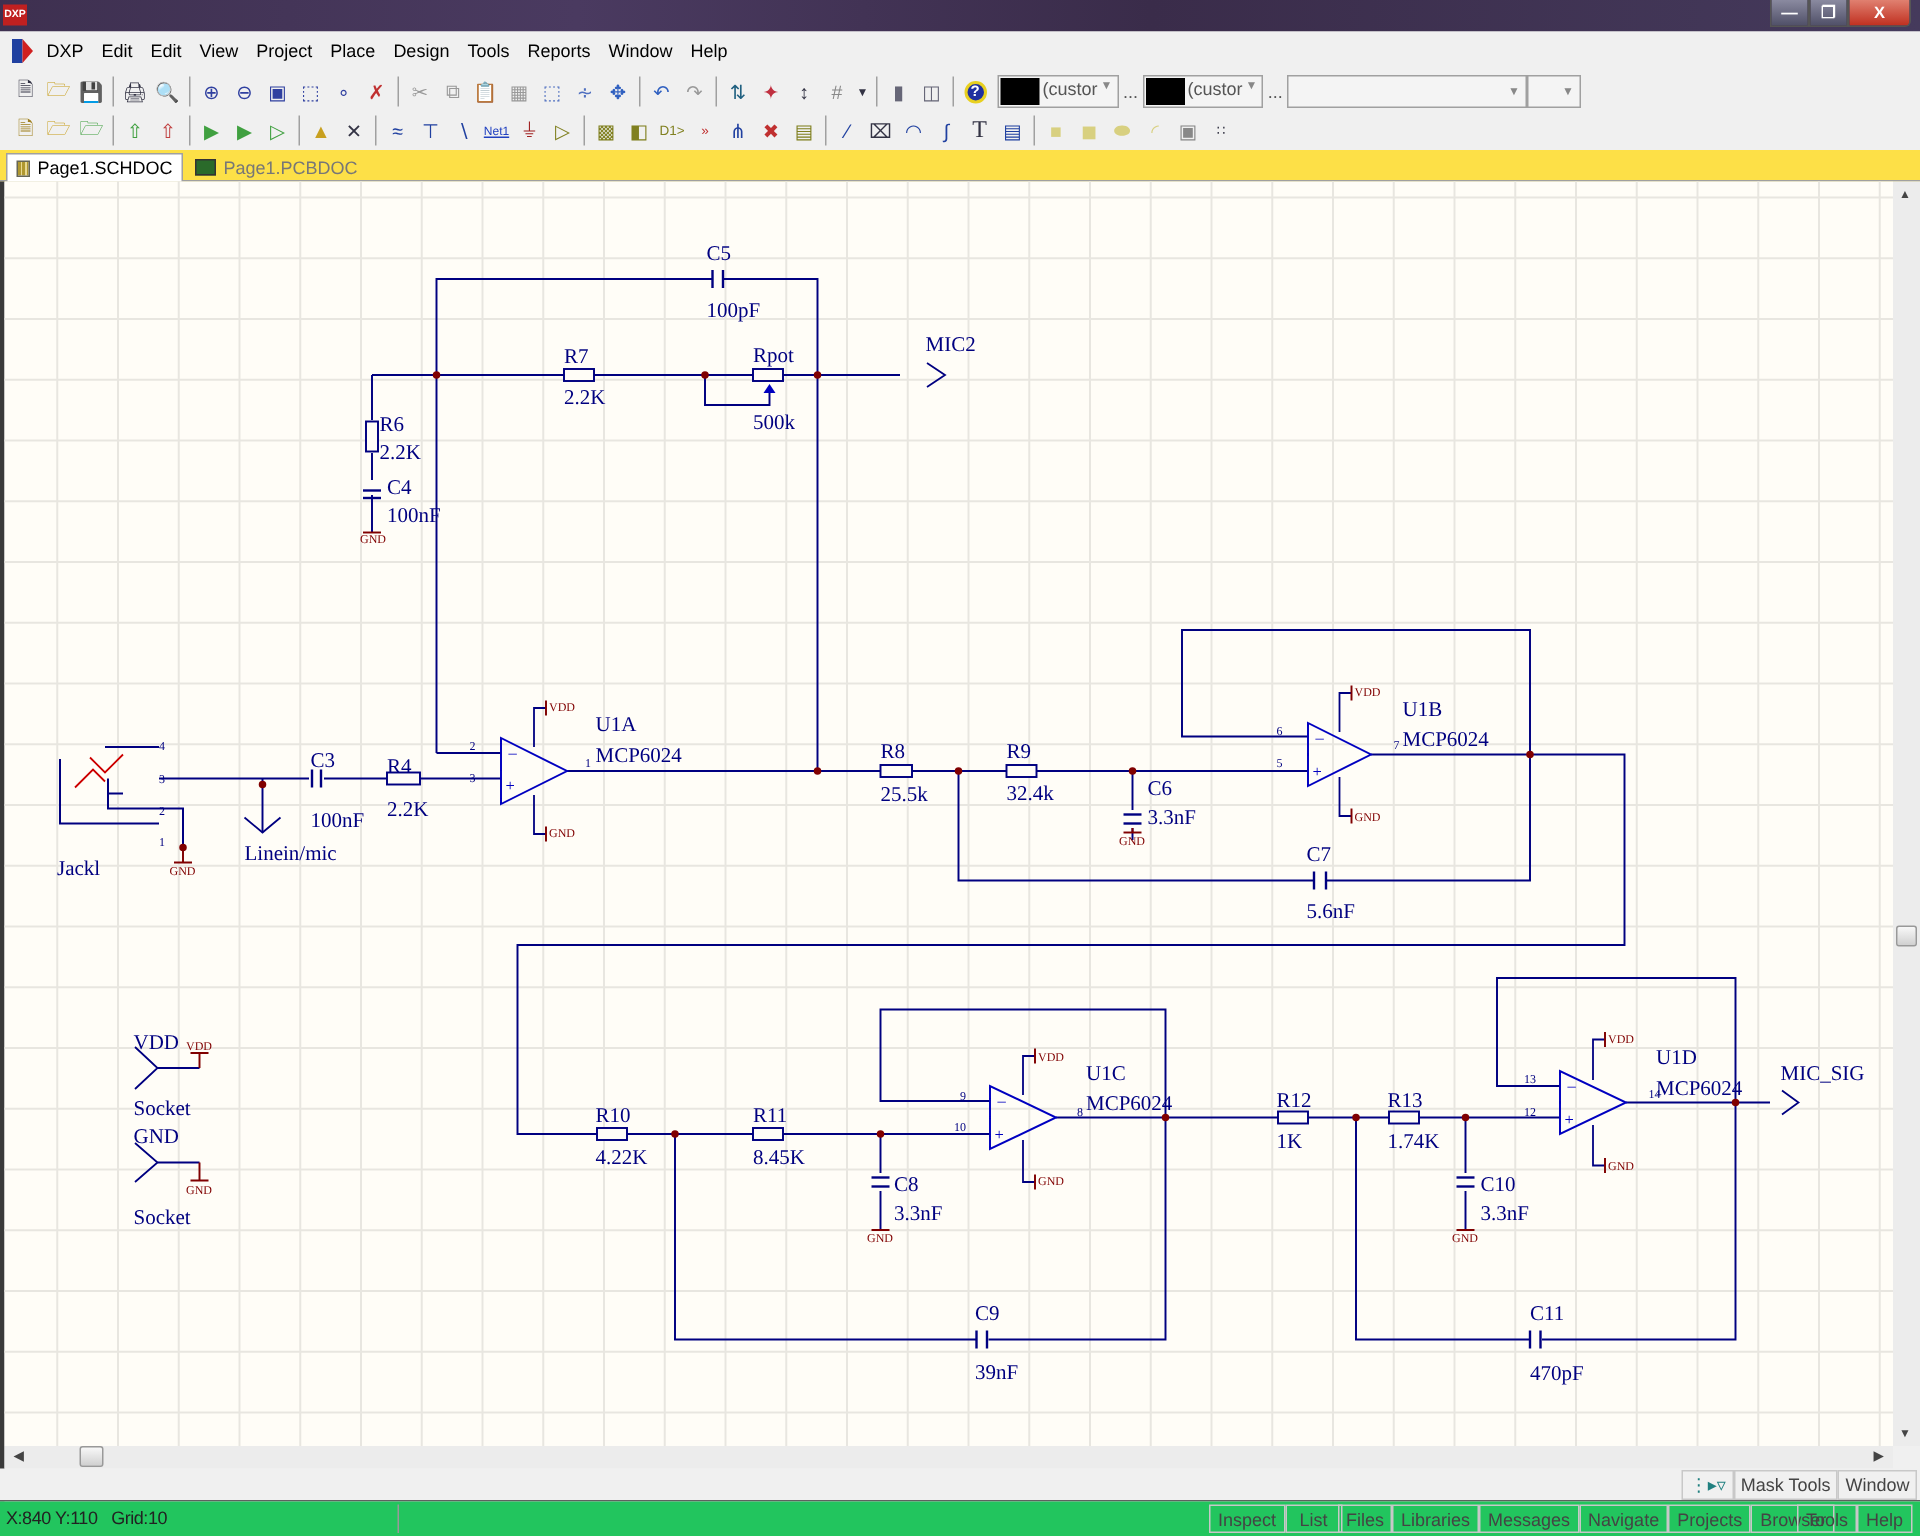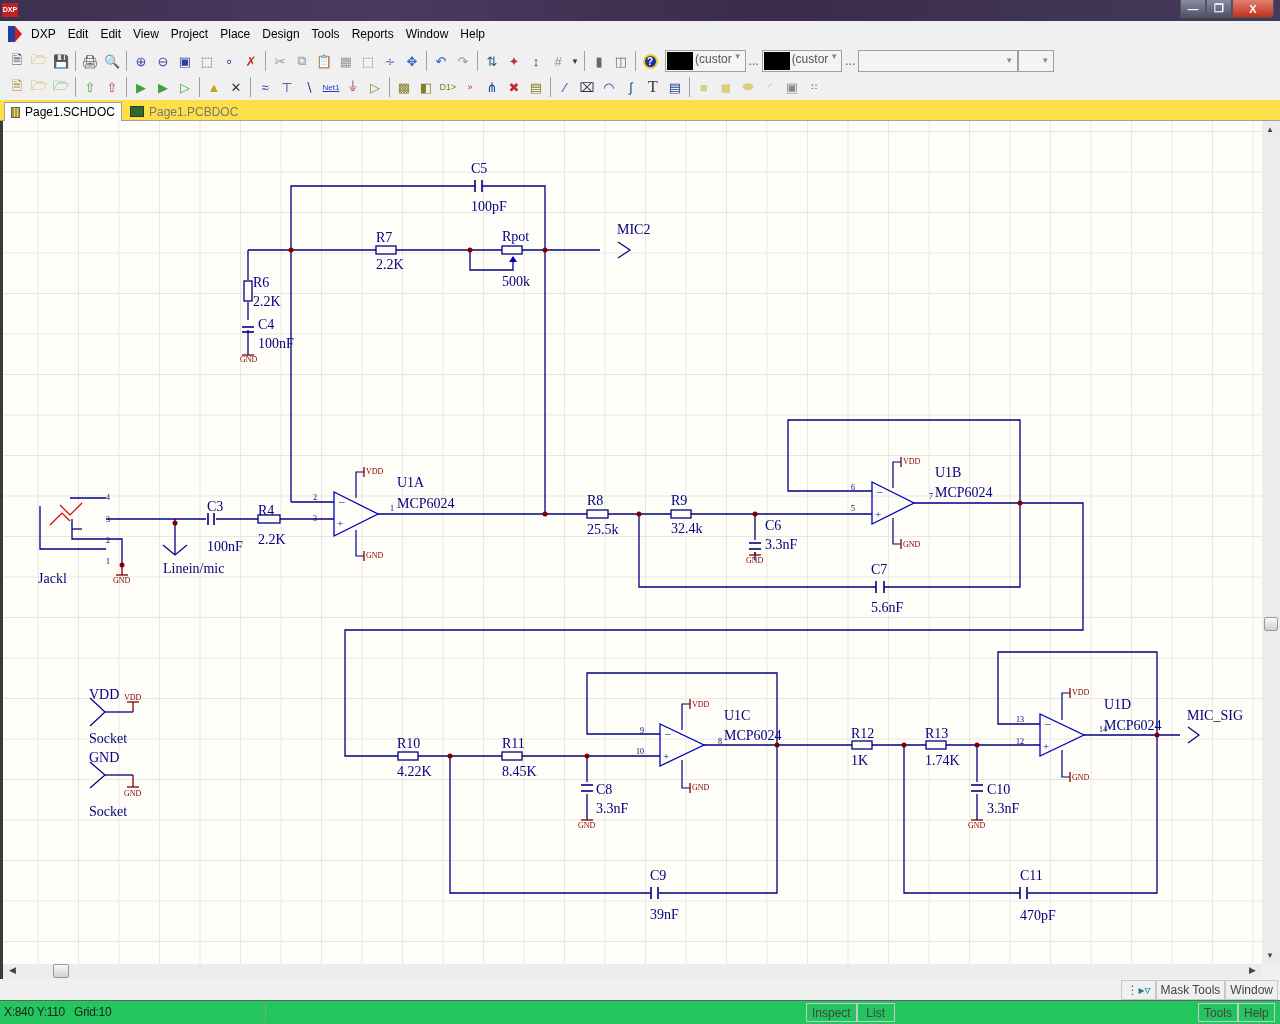--- a/index.html
+++ b/index.html
@@ -490,17 +490,25 @@
   </div>
 </div>
 
 <div id="statusbar">
   <span class="coords"><span>X:840 Y:110</span>&nbsp;&nbsp;&nbsp;<span>Grid:10</span></span>
   <div class="vsep"></div>
   <div class="pbtns" style="left:806px">
     <div class="pb">Inspect</div>
     <div class="pb" style="width:38px;justify-content:center">List</div>
   </div>
+  <div class="pbtns" style="left:892px">
+    <div class="pb" style="width:36px;justify-content:center">Files</div>
+    <div class="pb">Libraries</div>
+    <div class="pb">Messages</div>
+    <div class="pb">Navigate</div>
+    <div class="pb">Projects</div>
+    <div class="pb">Browser</div>
+  </div>
   <div class="pbtns" style="left:1198px">
     <div class="pb">Tools</div>
     <div class="pb">Help</div>
   </div>
 </div>
 
 </body></html>

